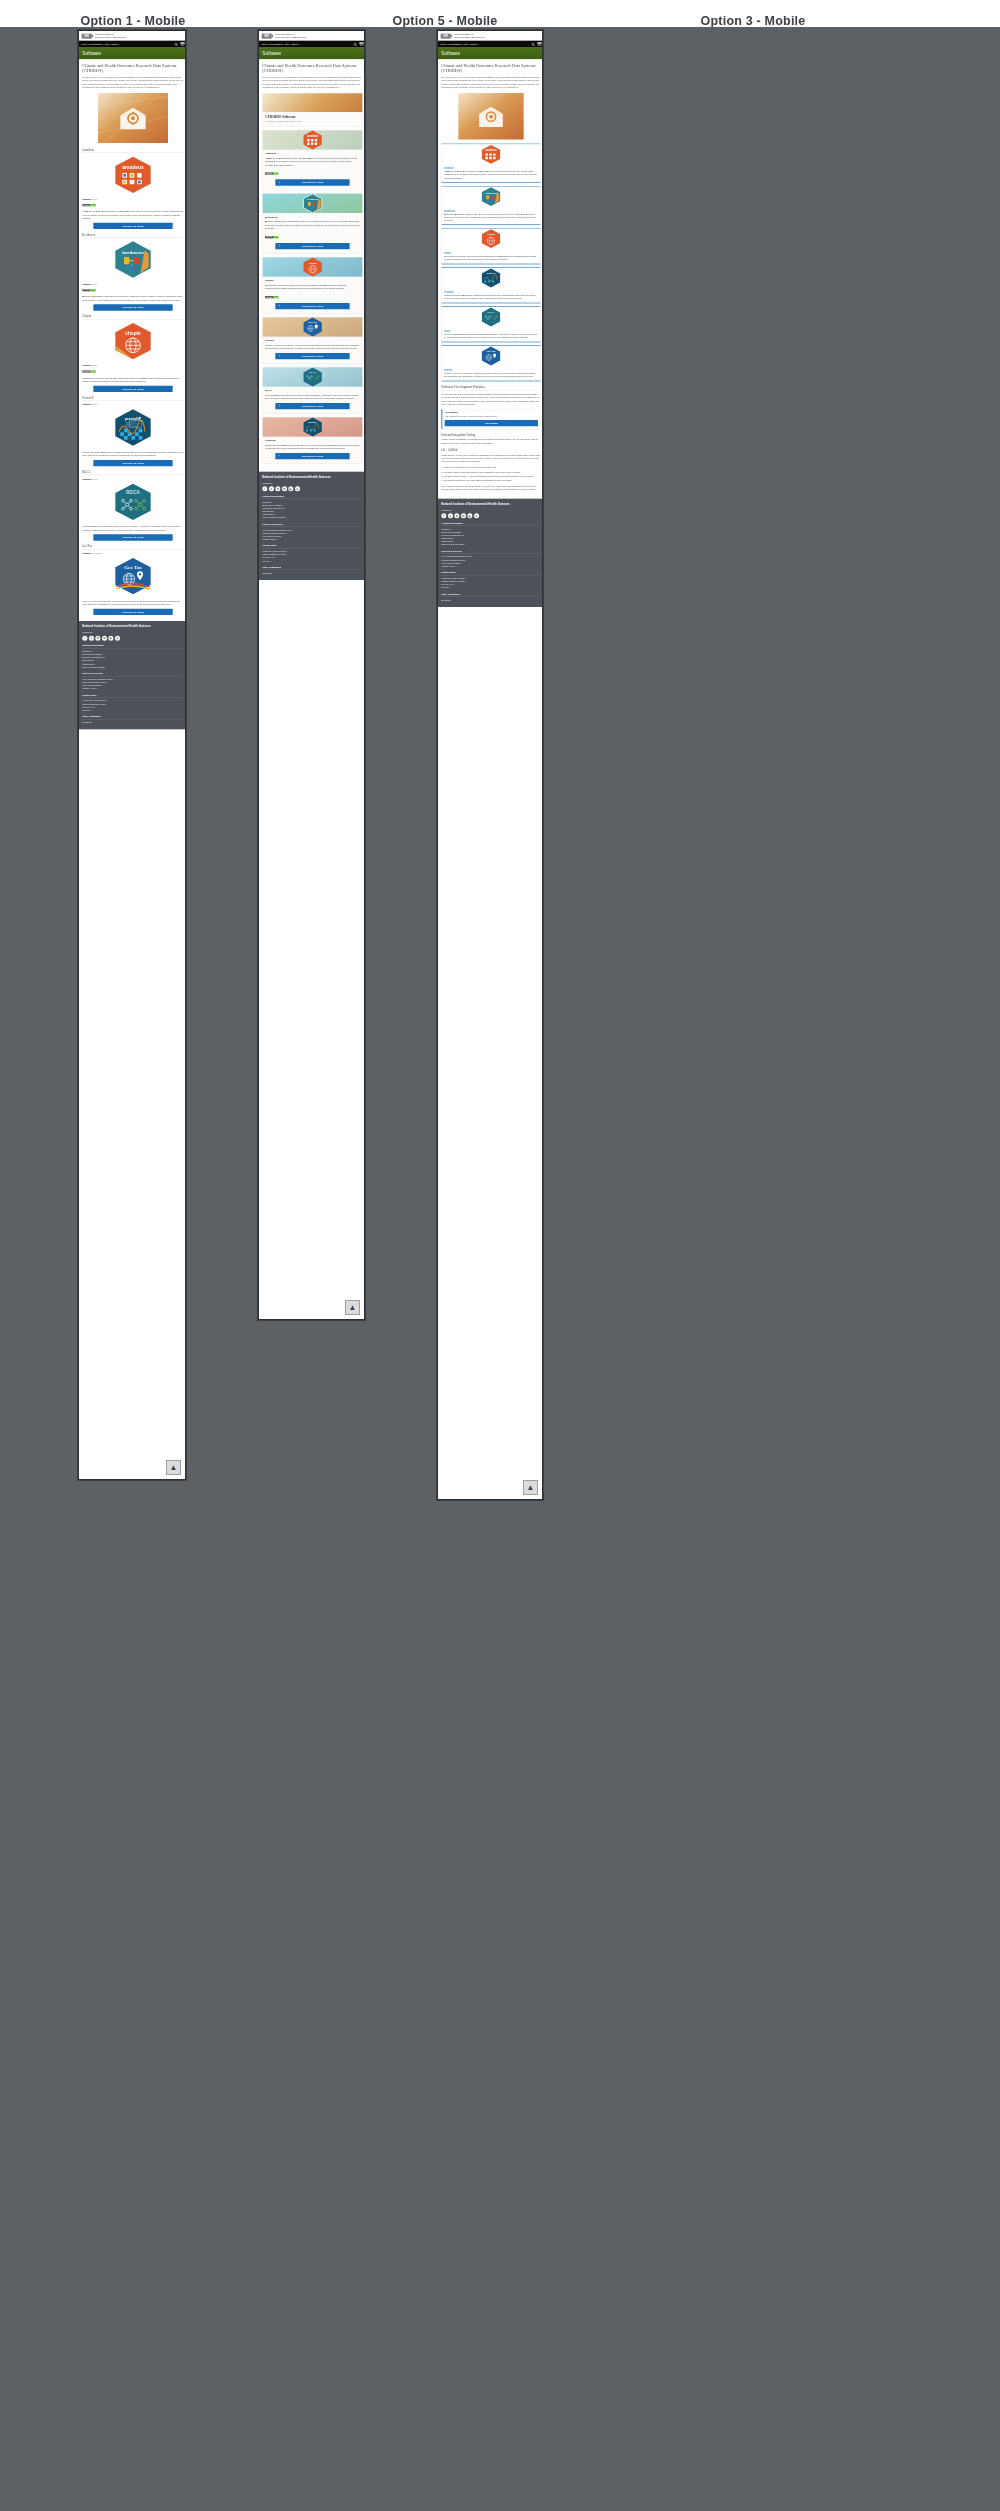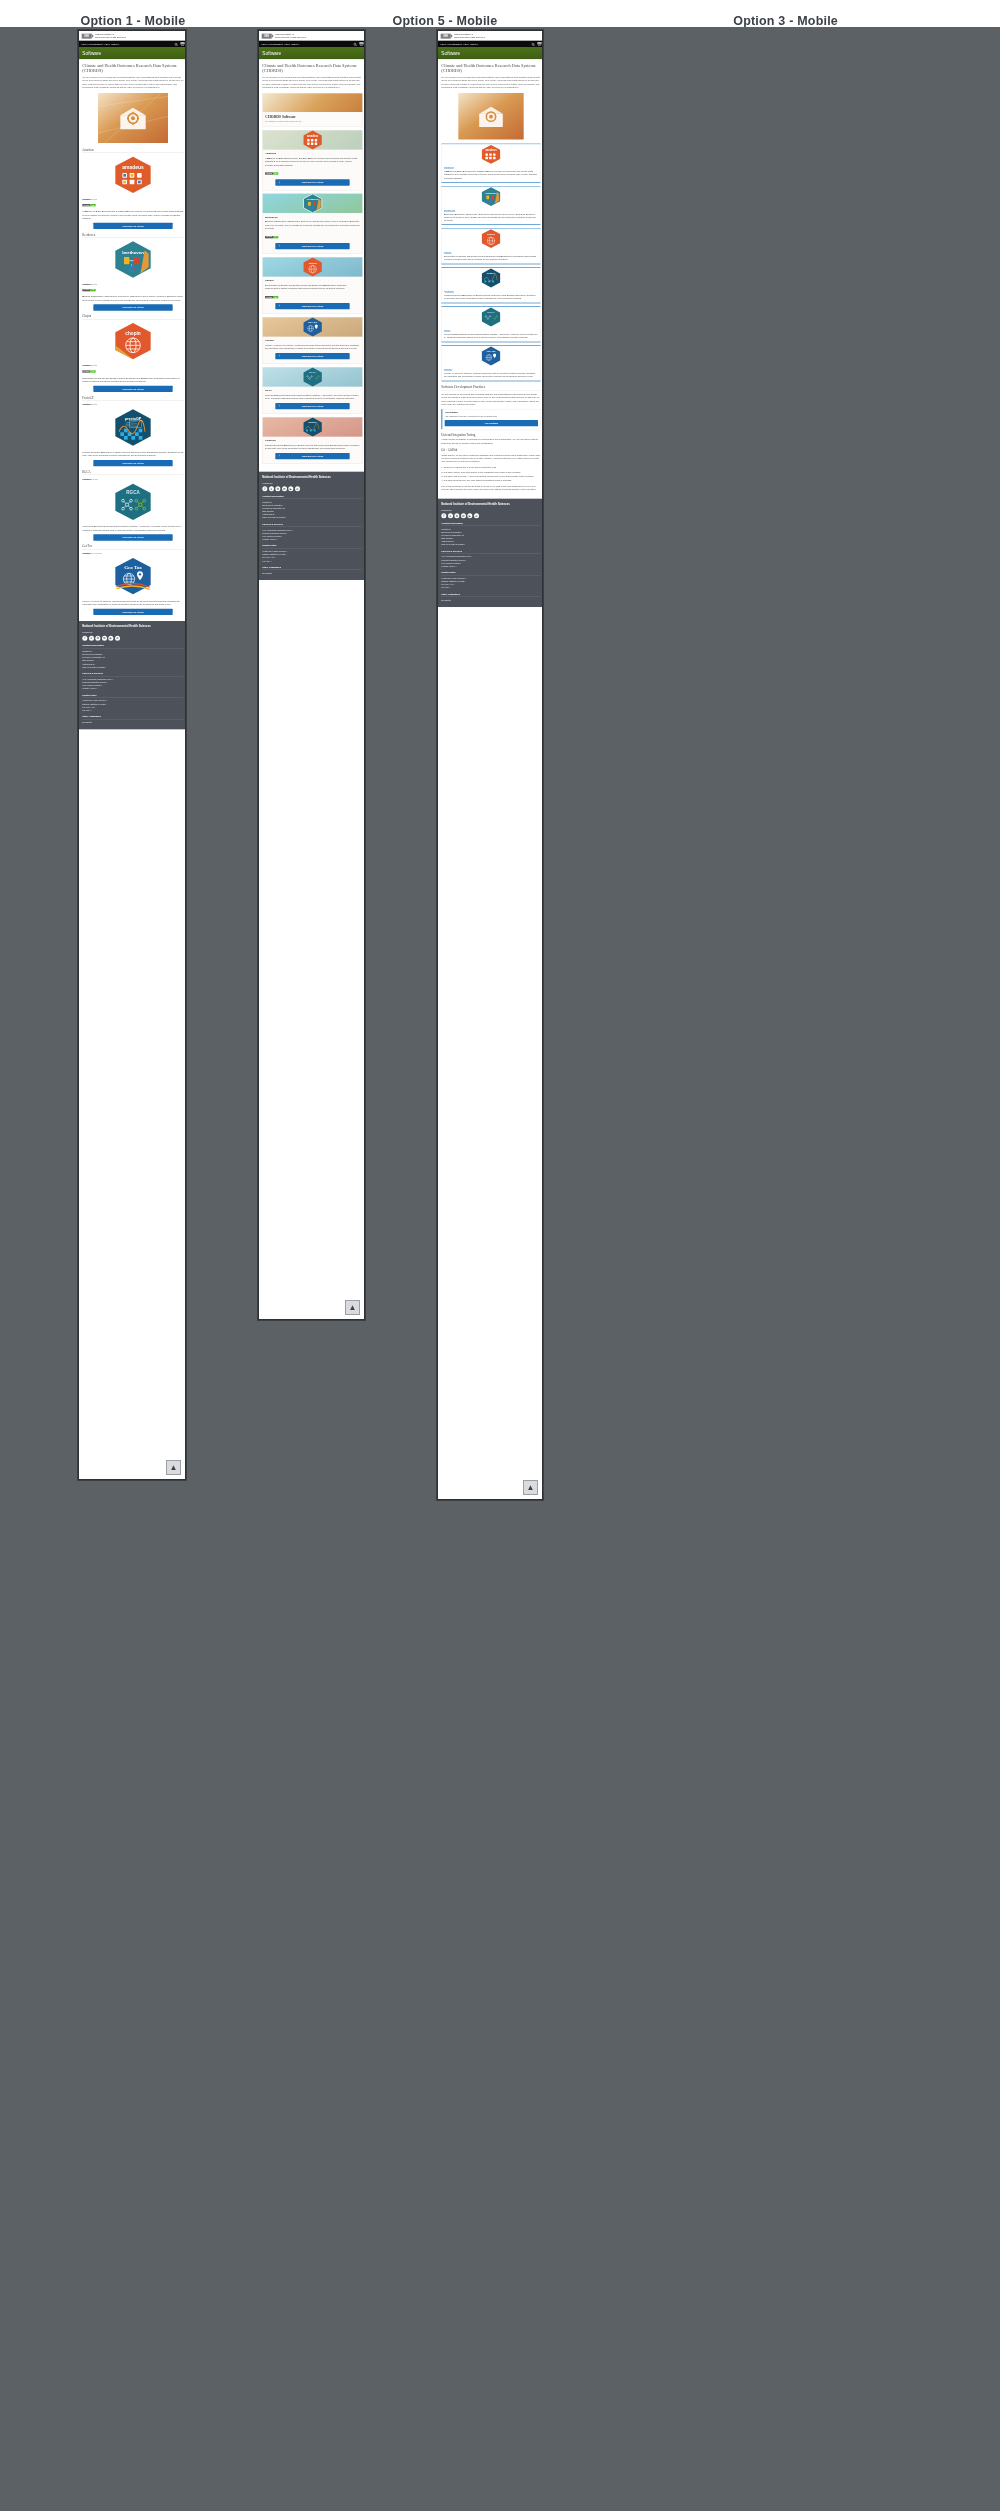--- a/index.html
+++ b/index.html
@@ -11,21 +11,21 @@
   .page { position: relative; width: 1000px; height: 2511px; background:#ffffff; overflow:hidden; }
 
   
   .caption-row { position:absolute; top:8px; left:0; width:1000px; height:27px; background:#fff; }
   .caption {
     position:absolute; top:6px; font-size:12.5px; font-weight:bold;
     color:#3c4147; text-align:center; letter-spacing:0.2px;
   }
   .caption.c1 { left:48px;  width:170px; }
   .caption.c2 { left:360px; width:170px; }
-  .caption.c3 { left:668px; width:170px;text-align:right; }
+  .caption.c3 { left:668px; width:170px; }
 
   
   .backdrop { position:absolute; top:27px; left:0; width:1000px; height:2484px; background:#5c6165; }
 
   
   .phone {
     position:absolute; background:#ffffff; overflow:hidden;
     border:1px solid #2e3235;
     box-shadow: 0 0 0 1px rgba(0,0,0,.35);
   }

